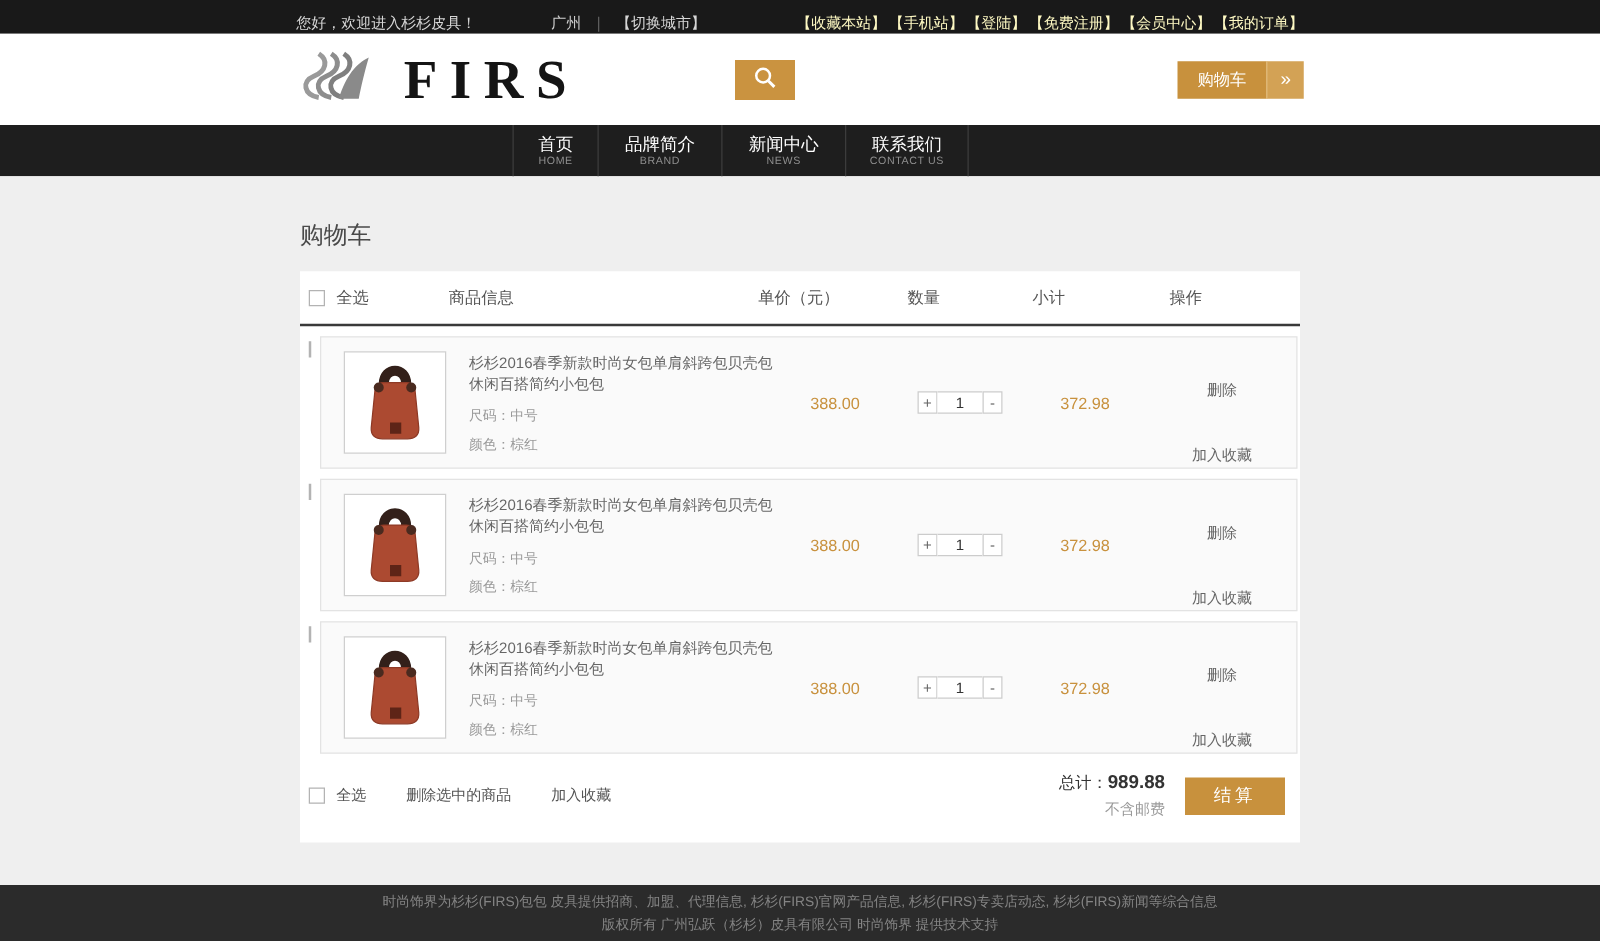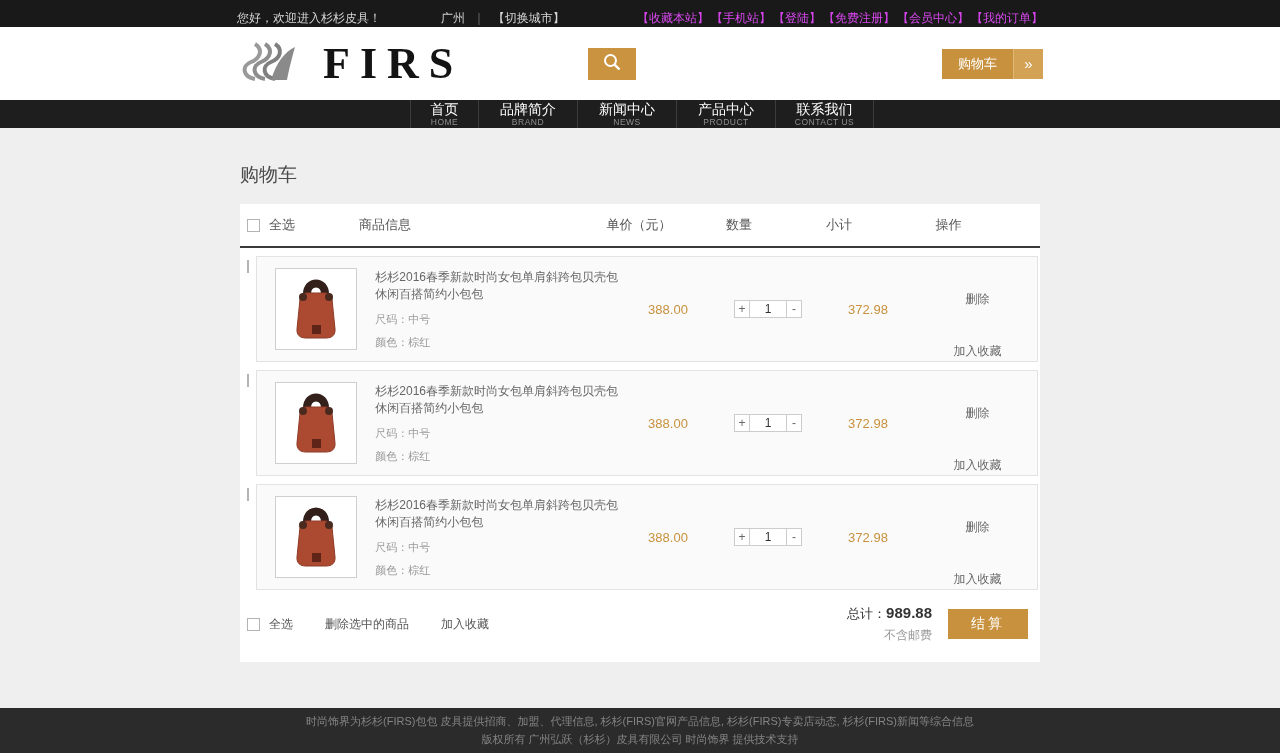--- a/index.html
+++ b/index.html
@@ -7,42 +7,42 @@
   body { font-family:"Liberation Sans", sans-serif; background:#efefef; position:relative; overflow:hidden; }
 
   
   .topbar { height:27px; background:#191919; color:#cfcfcf; font-size:12px;
             display:flex; align-items:flex-end; padding:0 237px; }
   .topbar .welcome { color:#d6d6d6; }
   .topbar .loc-group { margin-left:60px; display:flex; align-items:center; gap:8px; }
   .topbar .divider { color:#777; }
   .topbar .switch-city { color:#d6d6d6; cursor:pointer; }
   .topbar .links { margin-left:auto; display:flex; gap:2px; }
-  .topbar .links span { color:#d946ef; cursor:pointer; }
+  .topbar .links span { color:#fef9c3; cursor:pointer; }
 
   
   .header { height:73px; background:#ffffff; display:flex; align-items:center; padding:0 237px; }
   .logo { display:flex; align-items:center; gap:24px; cursor:pointer; }
   .logo-text { font-size:44px; font-weight:bold; letter-spacing:10px; color:#141414;
                font-family:"Liberation Serif", serif; line-height:1; }
   .search-wrap { display:flex; margin-left:125px; }
   .search-input { width:232px; height:32px; border:1px solid #c8913d; border-right:none;
                   padding:0 10px; font-size:13px; color:#666; outline:none; background:#fdfdfd; }
   .search-input::placeholder { color:#aaa; }
   .search-btn { width:48px; height:32px; background:#ca9340; border:none; cursor:pointer;
                 display:flex; align-items:center; justify-content:center; }
   .cart-btn { margin-left:auto; display:flex; height:30px; cursor:pointer; }
   .cart-btn .cart-main { background:#c8913d; color:#fff; font-size:13px; display:flex;
                          align-items:center; padding:0 16px; }
   .cart-btn .cart-arrow { width:30px; background:#d3a255; color:#fff; font-size:15px;
                           display:flex; align-items:center; justify-content:center;
                           border-left:1px solid #e0b877; }
 
   
-  .nav { height:28px; background:#1e1e1e; display:flex; padding-left:410px; }
+  .nav { height:41px; background:#1e1e1e; display:flex; padding-left:410px; }
   .nav-item { width:99px; display:flex; flex-direction:column; align-items:center;
               justify-content:center; border-left:1px solid #3c3c3c; cursor:pointer; }
   .nav-item.first { width:68px; }
   .nav-item.last { border-right:1px solid #3c3c3c; }
   .nav-zh { color:#ffffff; font-size:14px; line-height:16px; }
   .nav-en { color:#8f8f8f; font-size:8.5px; letter-spacing:.5px; line-height:11px; text-transform:uppercase; }
 
   
   .main { background:#efefef; padding-top:34px; min-height:569px; }
   .container { width:800px; margin:0 auto; }
@@ -153,24 +153,20 @@
     <span class="nav-en">HOME</span>
   </div>
   <div class="nav-item">
     <span class="nav-zh">品牌简介</span>
     <span class="nav-en">BRAND</span>
   </div>
   <div class="nav-item">
     <span class="nav-zh">新闻中心</span>
     <span class="nav-en">NEWS</span>
   </div>
-  <div class="nav-item">
-    <span class="nav-zh">产品中心</span>
-    <span class="nav-en">PRODUCT</span>
-  </div>
   <div class="nav-item last">
     <span class="nav-zh">联系我们</span>
     <span class="nav-en">CONTACT US</span>
   </div>
 </div>
 
 <div class="main">
   <div class="container">
     <h1 class="page-title">购物车</h1>
 

